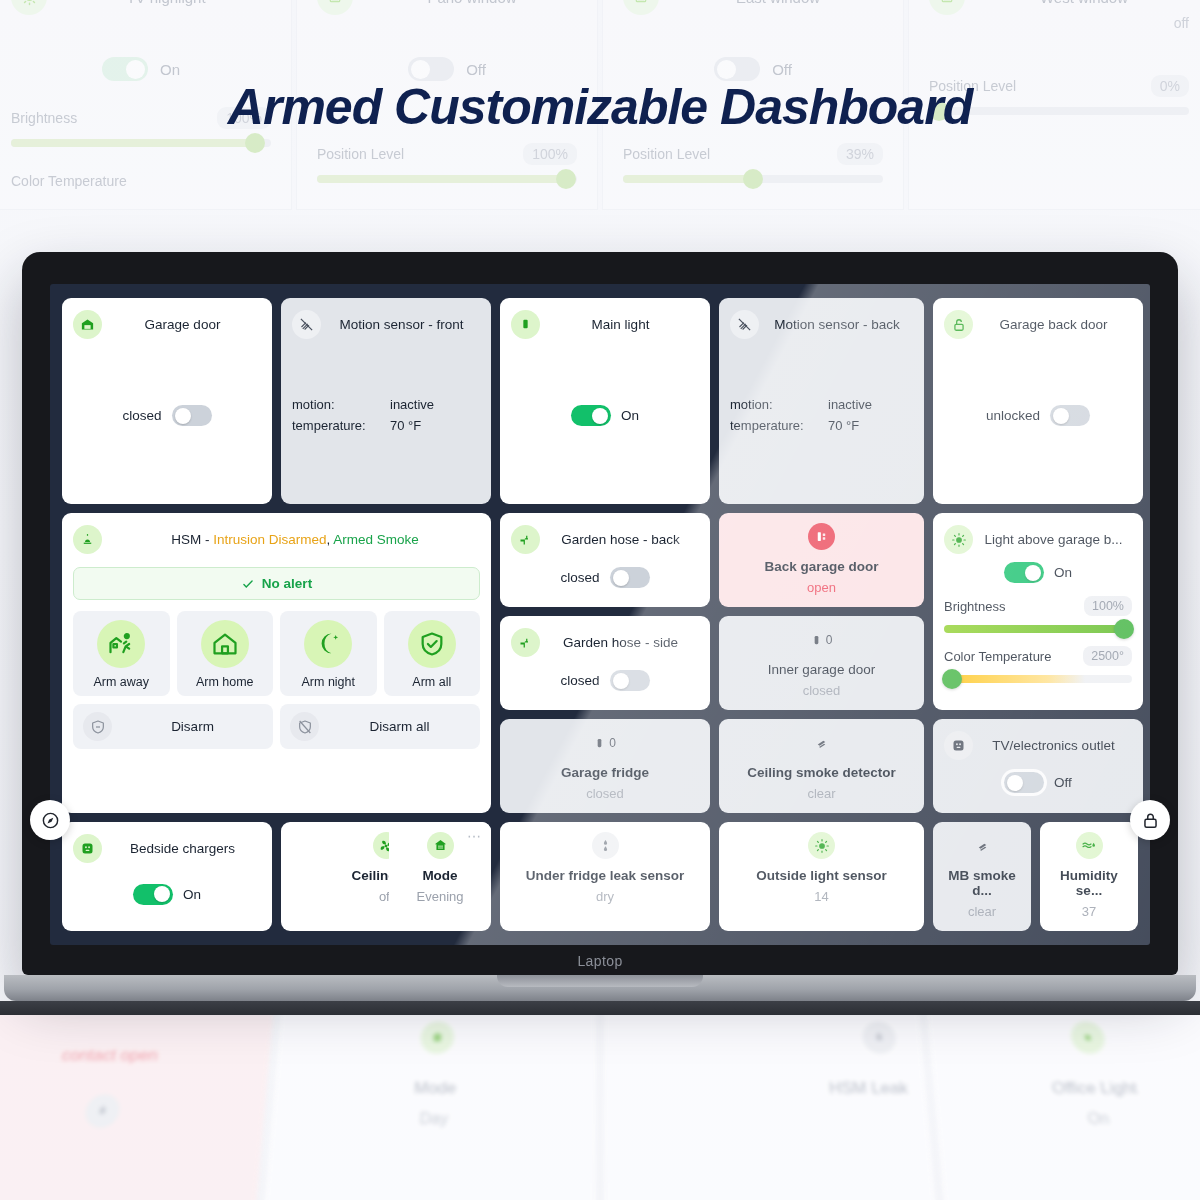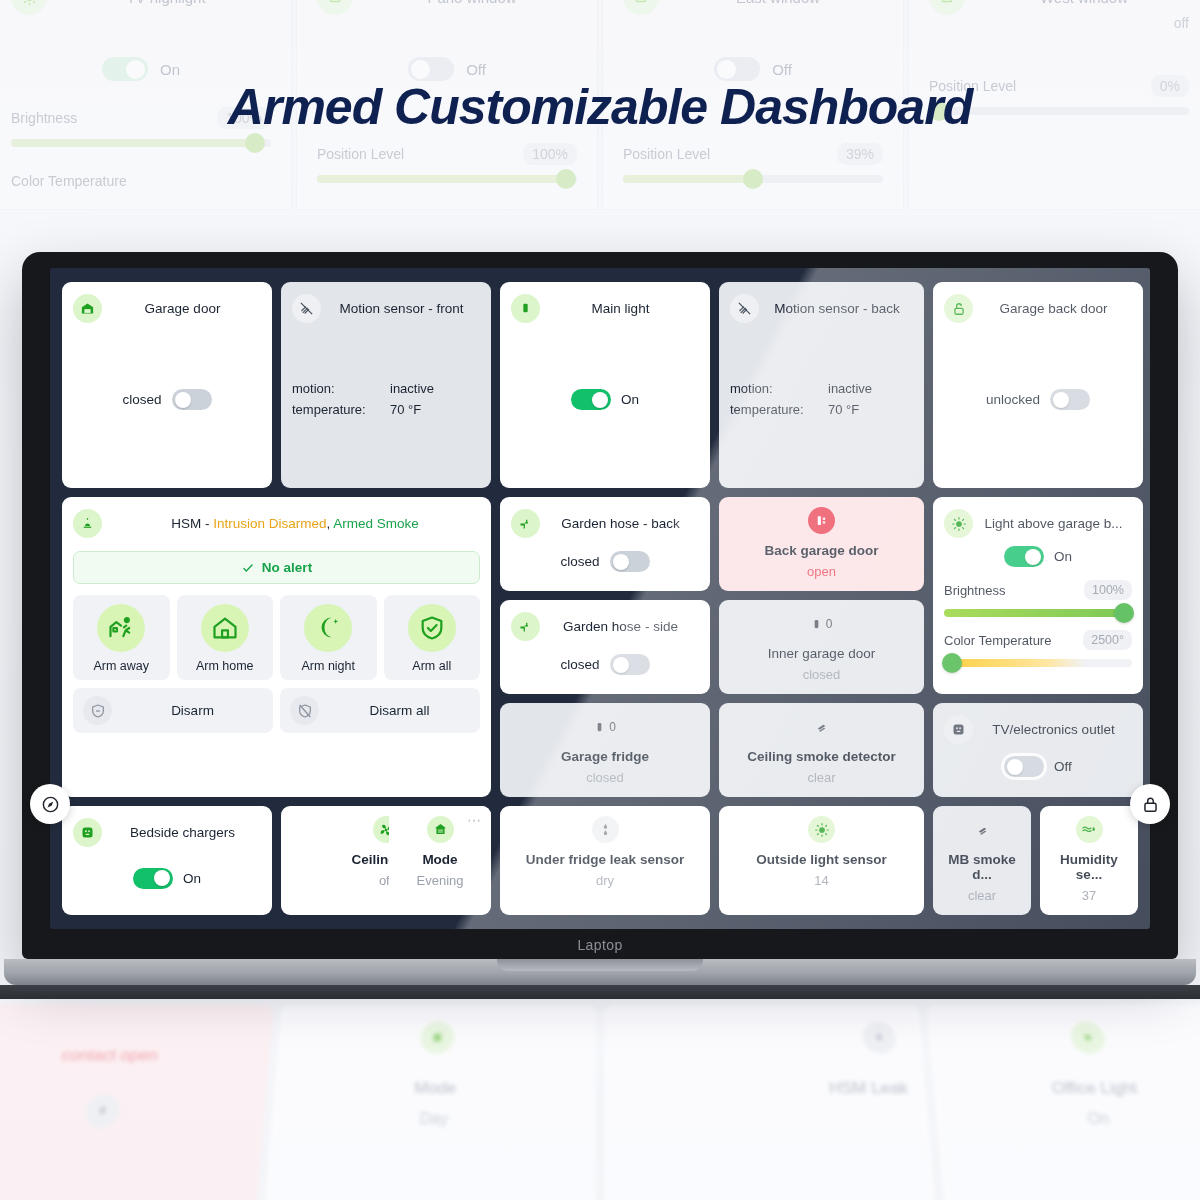--- a/index.html
+++ b/index.html
@@ -89,21 +89,21 @@
   
   #laptop {
     position: absolute;
     left: 22px; top: 252px;
     width: 1156px;
     z-index: 10;
   }
   #laptop-lid {
     background: #17181c;
     border-radius: 18px 18px 6px 6px;
-    padding: 16px 28px 30px 28px;
+    padding: 32px 28px 30px 28px;
     position: relative;
     box-shadow: 0 26px 60px rgba(20,25,45,.28);
   }
   #laptop-screen {
     background: #222b3e;
     border-radius: 3px;
     padding: 14px 12px 14px 12px;
     position: relative;
   }
   #laptop-brand {

